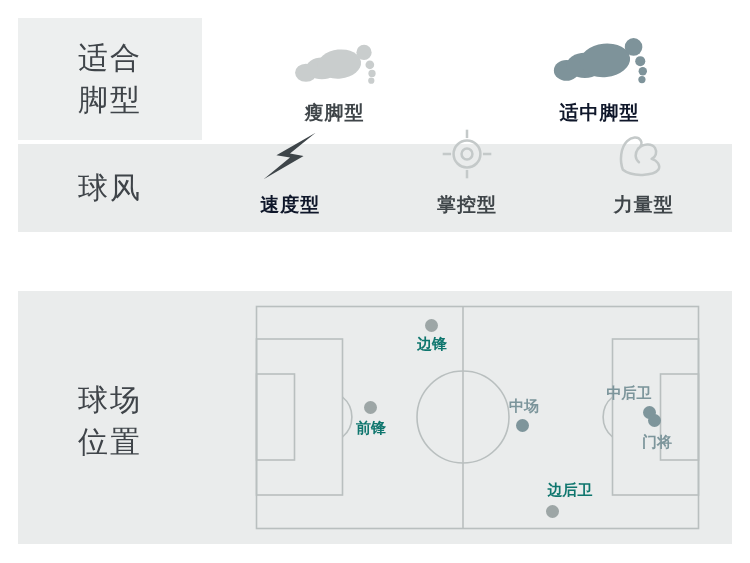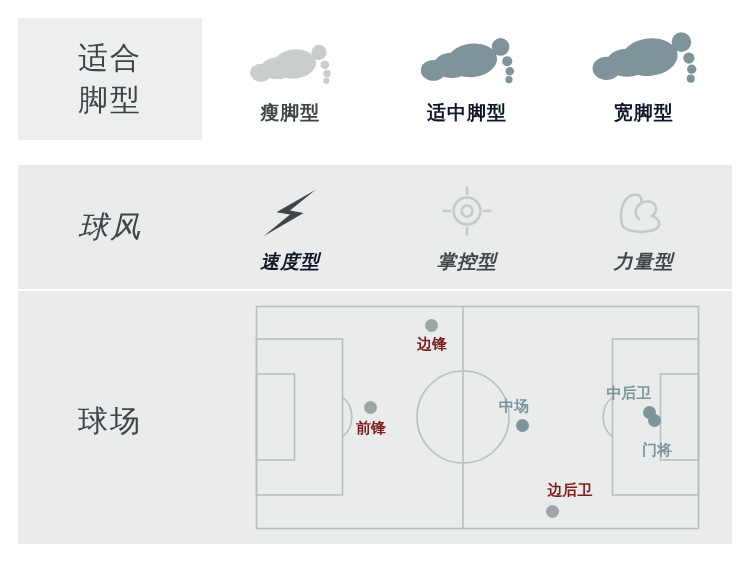--- a/index.html
+++ b/index.html
@@ -3,21 +3,21 @@
 <meta charset="utf-8">
 <style>
   html,body{margin:0;padding:0;}
   body{
     width:750px;height:563px;position:relative;background:#ffffff;
     font-family:"Liberation Sans","DejaVu Sans",sans-serif;
     overflow:hidden;
   }
   .row{position:absolute;left:18px;width:714px;}
   #row1{top:18px;height:122px;background:#ffffff;display:flex;}
-  #row2{top:165px;height:124px;background:#eaecec;display:flex;font-style:italic;}
+  #row2{top:144px;height:88px;background:#eaecec;display:flex;}
   #row3{top:291px;height:253px;background:#eaecec;}
   .titleblock{
     width:184px;flex:0 0 184px;display:flex;flex-direction:column;
     align-items:center;justify-content:center;
     font-size:30px;line-height:42px;letter-spacing:2px;
     color:#3f4449;font-weight:500;
   }
   #row1 .titleblock{background:#edefef;align-items:center;}
   #row3 .titleblock{position:absolute;left:0;top:3px;height:100%;}
   .opts{flex:1;display:flex;}
@@ -36,29 +36,29 @@
   .target svg{width:52px;height:52px;stroke:#c4c9c9;fill:none;stroke-width:3;}
   .muscle svg{width:54px;height:49px;stroke:#c4c9c9;fill:none;stroke-width:3;stroke-linejoin:round;stroke-linecap:round;}
   
   #pitch{
     position:absolute;left:237px;top:14px;width:445px;height:225px;
   }
   #pitch svg.field{position:absolute;left:0;top:0;width:445px;height:225px;
     stroke:#b9bfbf;fill:none;stroke-width:1.6;}
   .dot{position:absolute;width:13px;height:13px;border-radius:50%;background:#9da6a6;cursor:pointer;}
   .dot.sel{background:#7e959b;}
-  .lbl{position:absolute;font-size:15px;font-weight:700;color:#7f1d1d;
+  .lbl{position:absolute;font-size:15px;font-weight:700;color:#0f766e;
     white-space:nowrap;transform:translateX(-50%);cursor:pointer;}
   .lbl.sel{color:#7c959b;}
   
   .d1{left:170px;top:14px;} .l1{left:177px;top:30px;}
   .d2{left:109px;top:96px;} .l2{left:116px;top:114px;}
-  .l3{left:259px;top:92px;} .d3{left:261px;top:114px;}
+  .l3{left:269px;top:92px;} .d3{left:261px;top:114px;}
   .l4{left:374px;top:79px;} .d4{left:388px;top:101px;}
-  .d5{left:393px;top:109px;} .l5{left:402px;top:136px;}
+  .d5{left:393px;top:109px;} .l5{left:402px;top:128px;}
   .l6{left:307px;top:176px;margin-left:8px;} .d6{left:291px;top:200px;}
   .defs{position:absolute;width:0;height:0;overflow:hidden;}
 </style>
 </head>
 <body>
 
 <svg class="defs" aria-hidden="true">
   <symbol id="footprint" viewBox="0 0 120 62">
     <ellipse cx="20" cy="41" rx="15" ry="12.5"></ellipse>
     <ellipse cx="42" cy="35" rx="22" ry="15"></ellipse>
@@ -100,28 +100,20 @@
       <span class="olb">瘦脚型</span>
     </div>
     <div class="opt">
       <span class="icn f2">
           <svg>
             <use href="#footprint"></use>
           </svg>
         </span>
       <span class="olb sel">适中脚型</span>
     </div>
-    <div class="opt">
-      <span class="icn f3">
-          <svg>
-            <use href="#footprint"></use>
-          </svg>
-        </span>
-      <span class="olb sel">宽脚型</span>
-    </div>
   </div>
 </div>
 
 <div class="row" id="row2">
   <div class="titleblock">
     <span>球风</span>
   </div>
   <div class="opts">
     <div class="opt">
       <span class="icn bolt">
@@ -146,20 +138,21 @@
           </svg>
         </span>
       <span class="olb">力量型</span>
     </div>
   </div>
 </div>
 
 <div class="row" id="row3">
   <div class="titleblock">
     <span>球场</span>
+    <span>位置</span>
   </div>
 
   <div id="pitch">
     <svg class="field" viewBox="0 0 445 225">
       <rect x="1.5" y="1.5" width="442" height="222"></rect>
       <line x1="208" y1="1.5" x2="208" y2="223.5"></line>
       <circle cx="208" cy="112" r="46"></circle>
       <rect x="1.5" y="34" width="86" height="156"></rect>
       <rect x="1.5" y="69" width="38" height="86"></rect>
       <path d="M 87.5 92 A 26 26 0 0 1 87.5 132"></path>

